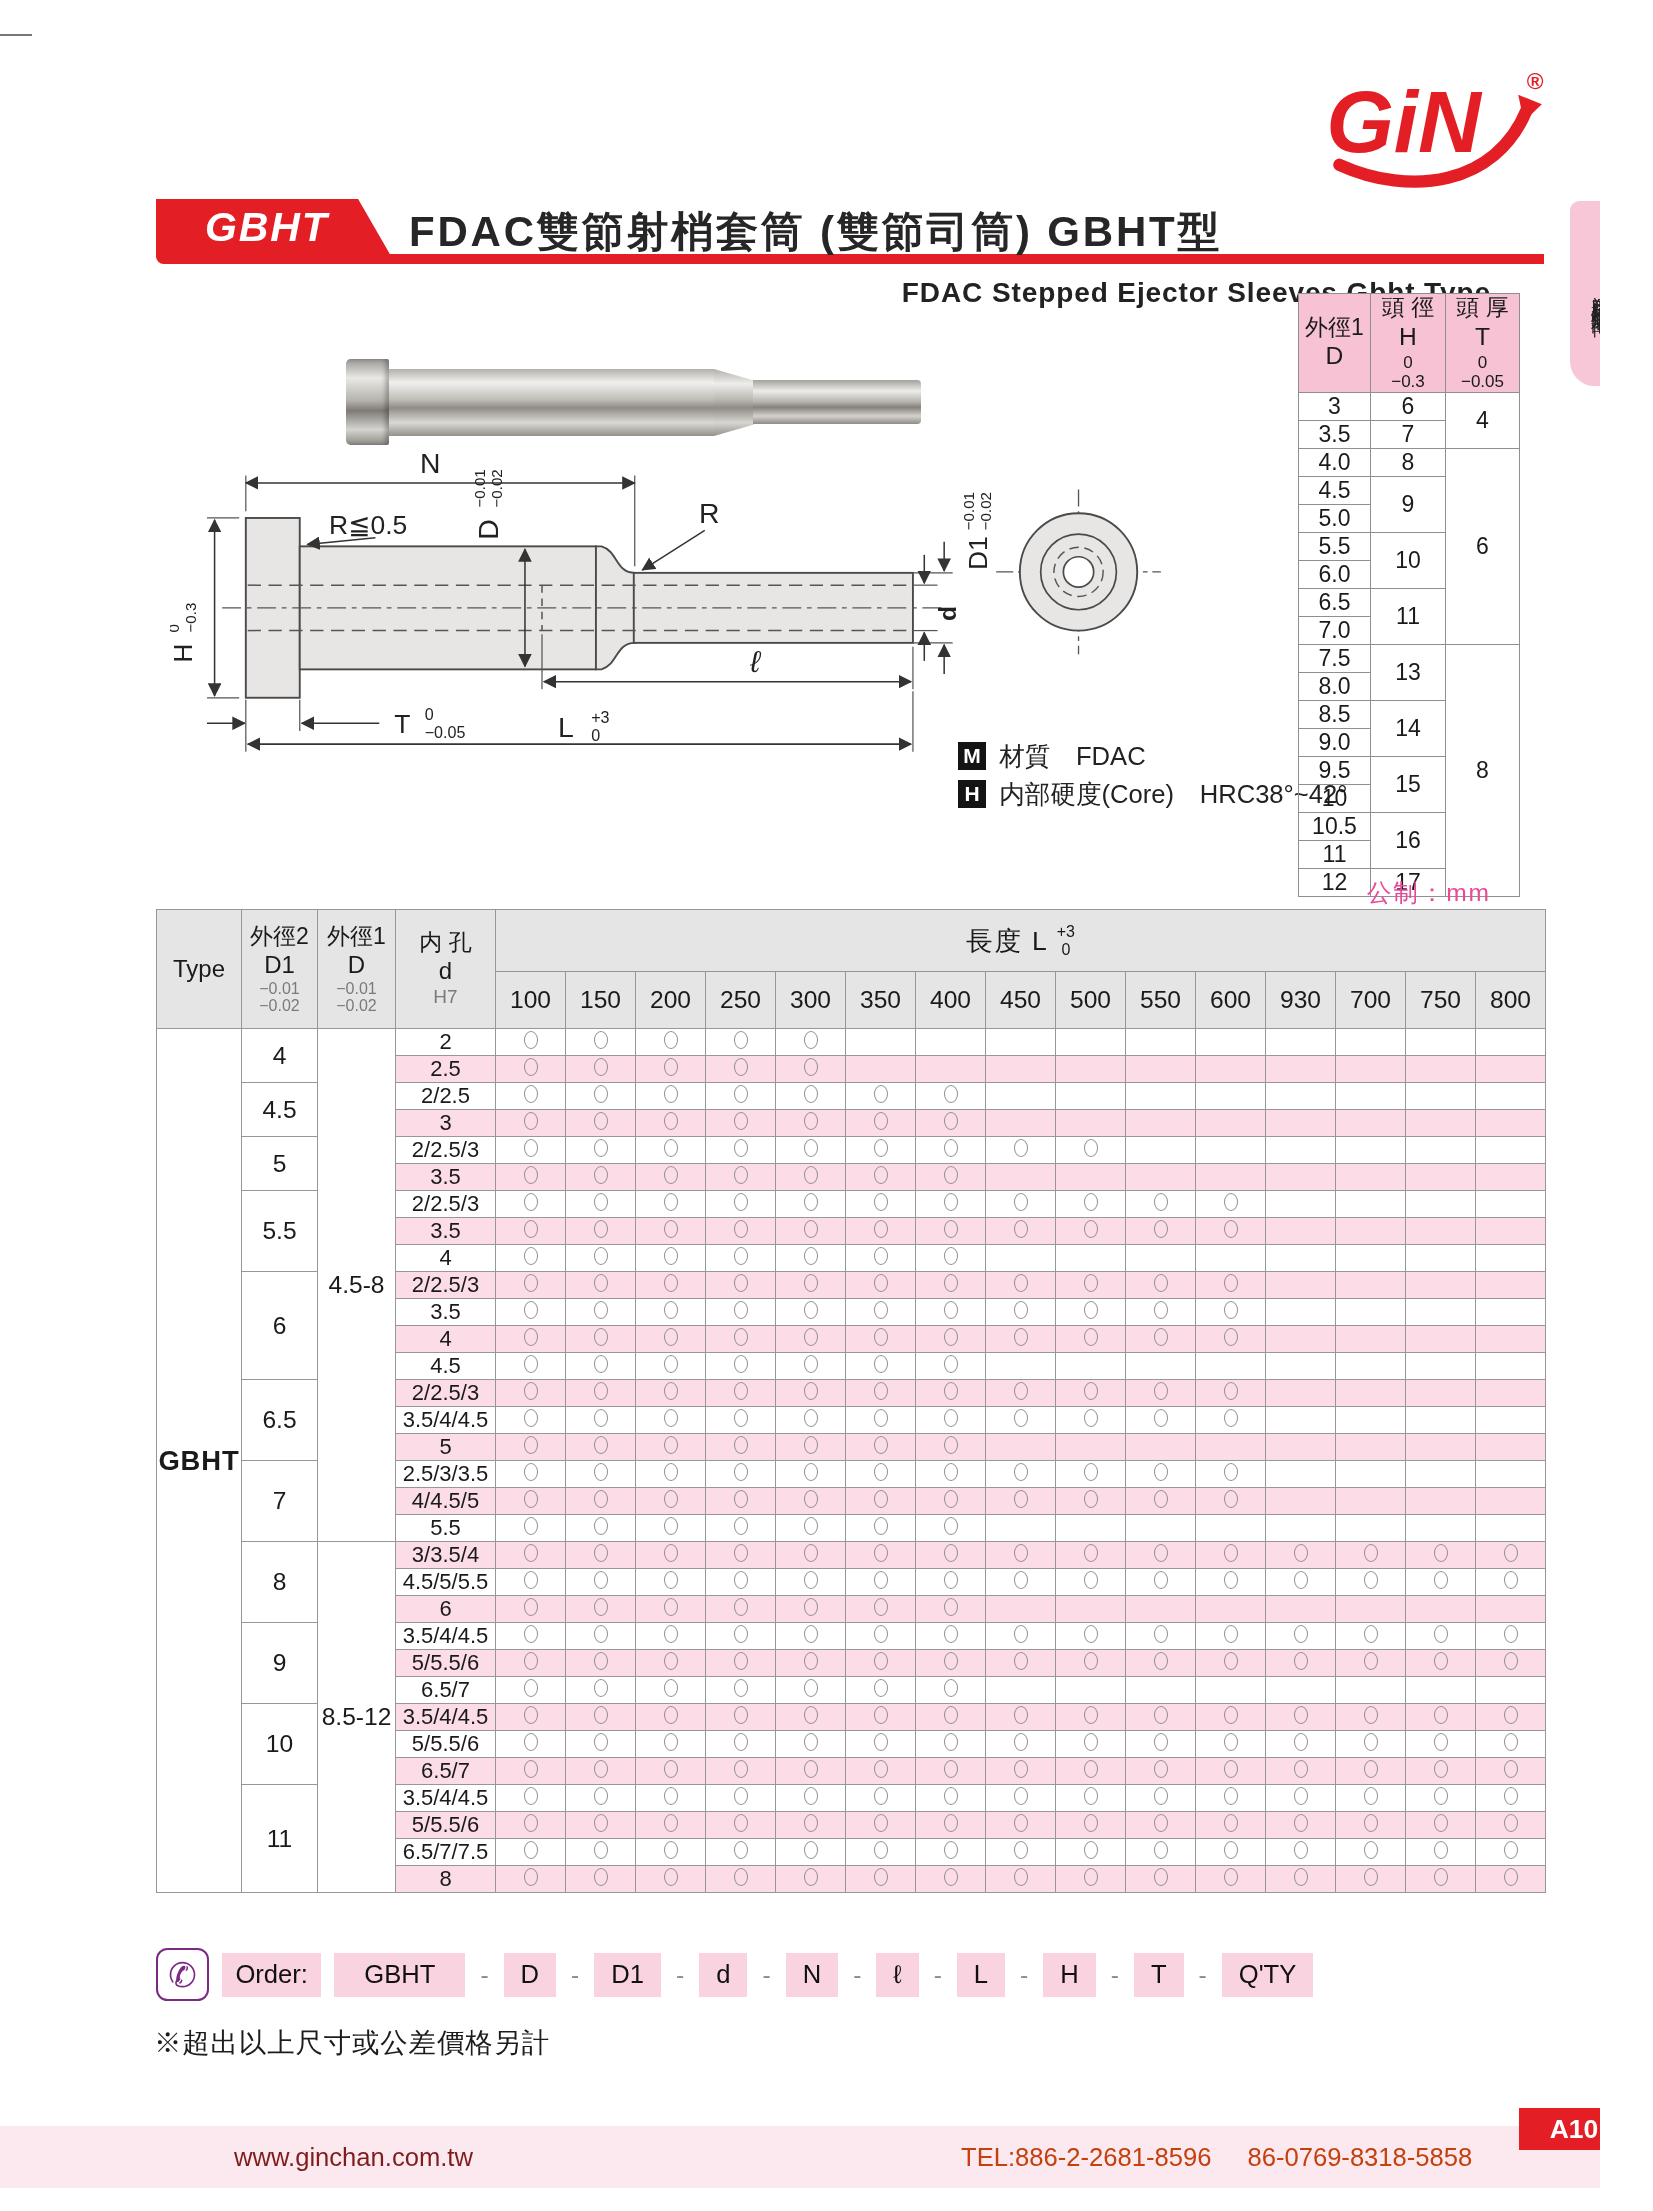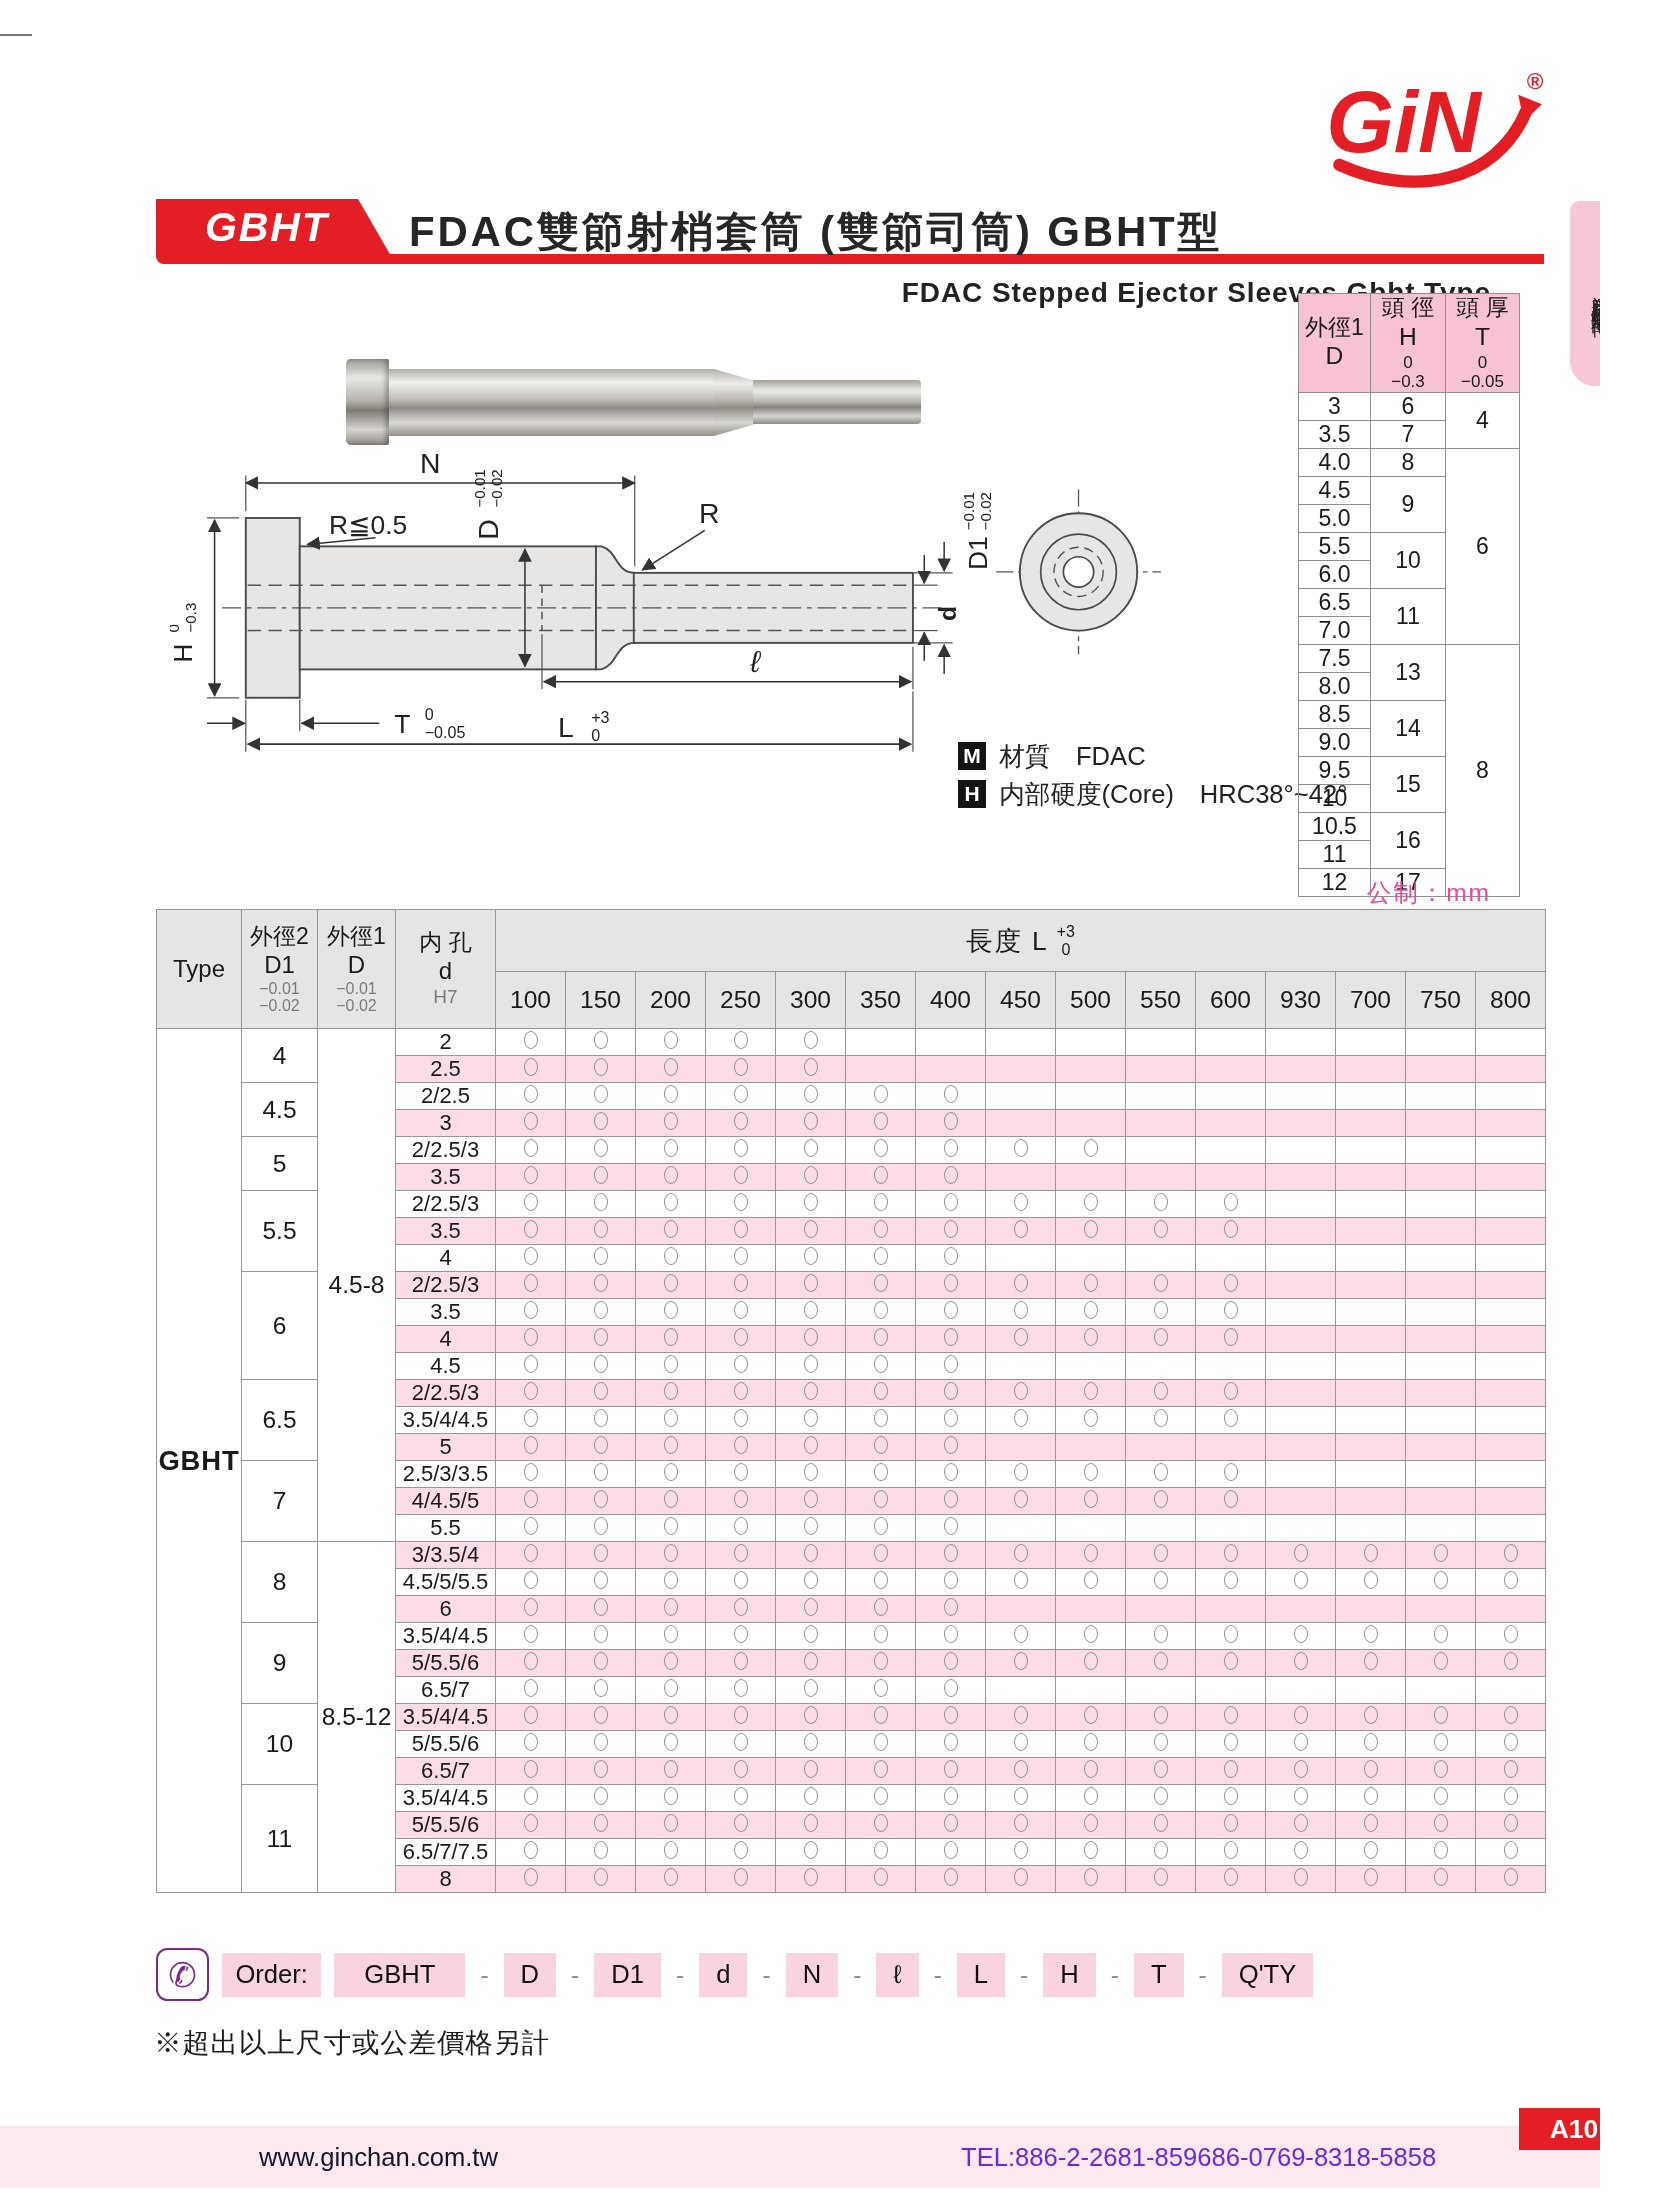--- a/index.html
+++ b/index.html
@@ -100,22 +100,22 @@
   .order-label { padding:0 13.2px; }
   .order-part { padding:0 17px; }
   .order-part.wide { padding:0 30px; }
   .order-dash { color:#8a8a8a; font-size:24.6px; }
 
   .note-text { position:absolute; left:154px; top:2025px; font-size:27.4px; color:#1c1c1c; letter-spacing:0.9px; }
 
   
   .footer-band { position:absolute; left:0; top:2126px; width:1631px; height:62px; background:#fce8ef;
                  display:flex; align-items:center; }
-  .footer-site { position:absolute; left:259px; font-size:25.6px; color:#0f172a; }
-  .footer-tel { position:absolute; left:961px; font-size:25.6px; color:#6d28d9; display:flex; }
+  .footer-site { position:absolute; left:234px; font-size:25.6px; color:#7f1d1d; }
+  .footer-tel { position:absolute; left:961px; font-size:25.6px; color:#c2410c; display:flex; gap:36px; }
   .page-no { position:absolute; left:1519px; top:2108px; width:110px; height:42px; background:#e31e24;
              color:#fff; font-size:26.5px; font-weight:bold; display:flex; align-items:center; justify-content:center; }
 </style>
 </head>
 <body>
 
 <div class="page">
 
   <div class="crop" style="left:0;top:34px;width:32px;height:1.9px;"></div>
   <div class="crop" style="left:1621px;top:34px;width:32px;height:1.9px;"></div>

